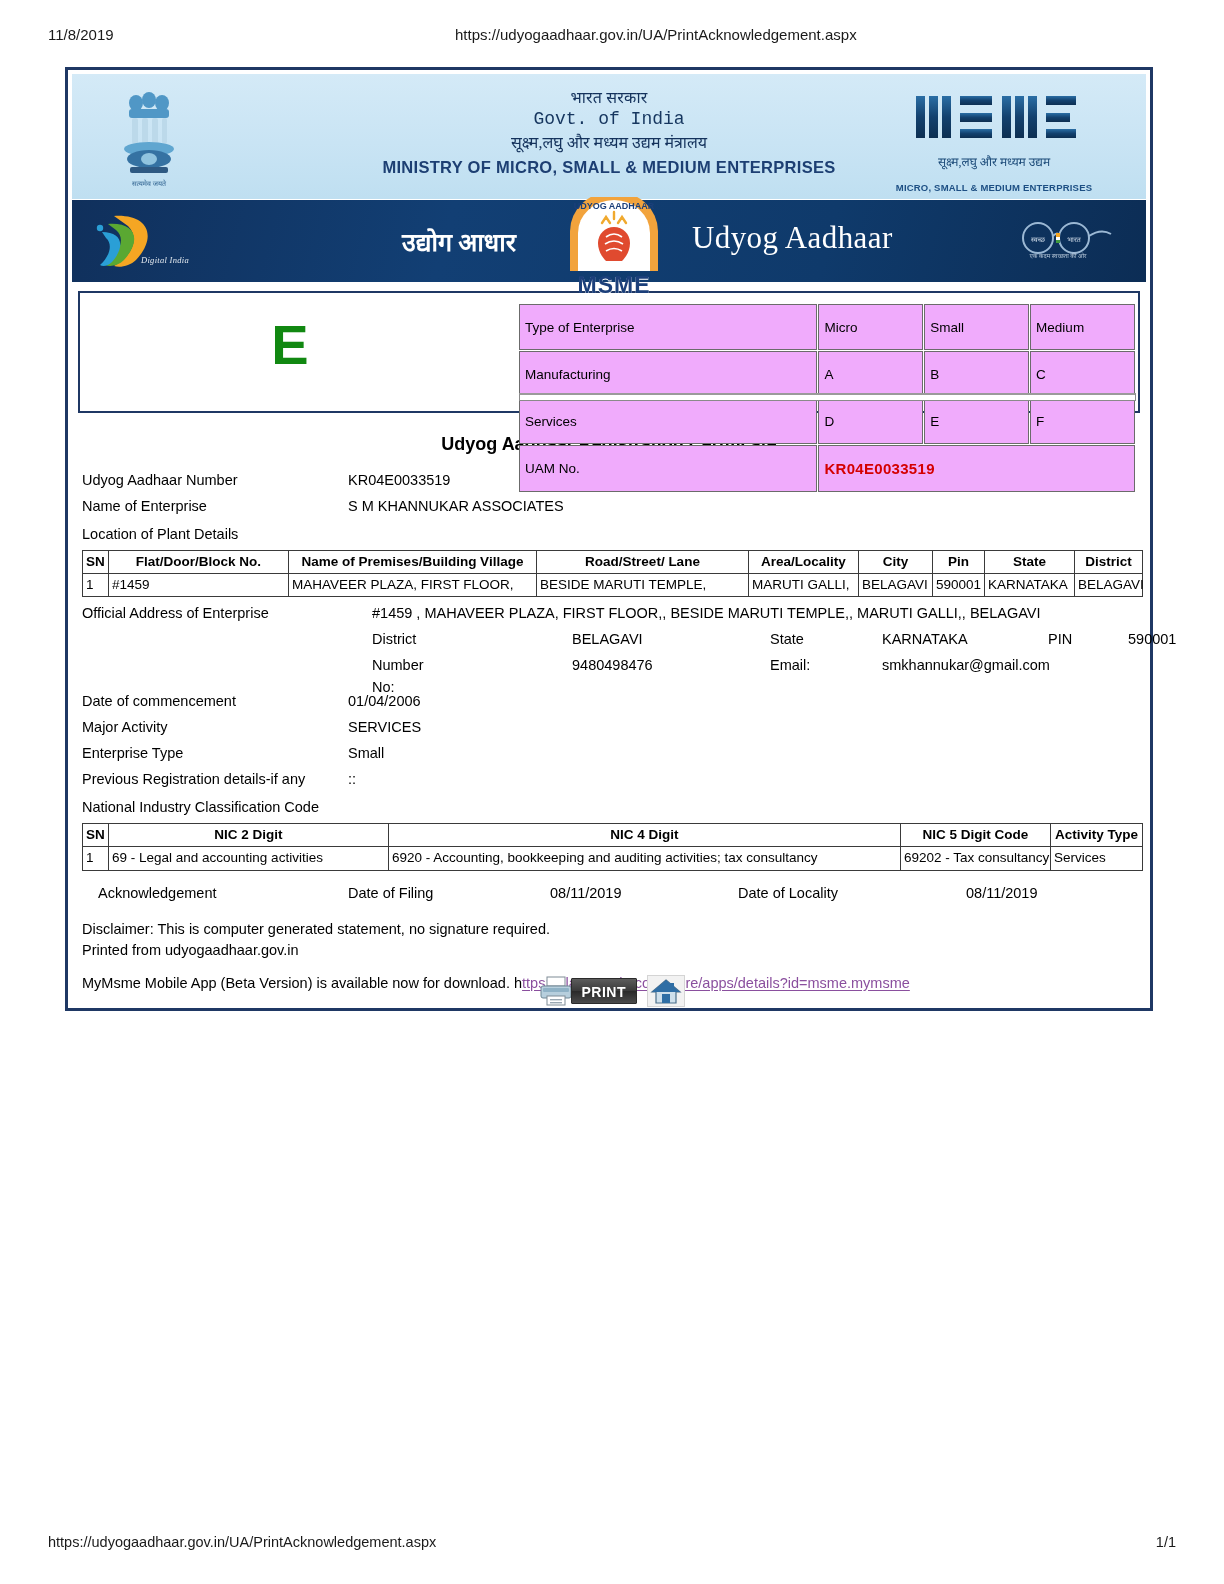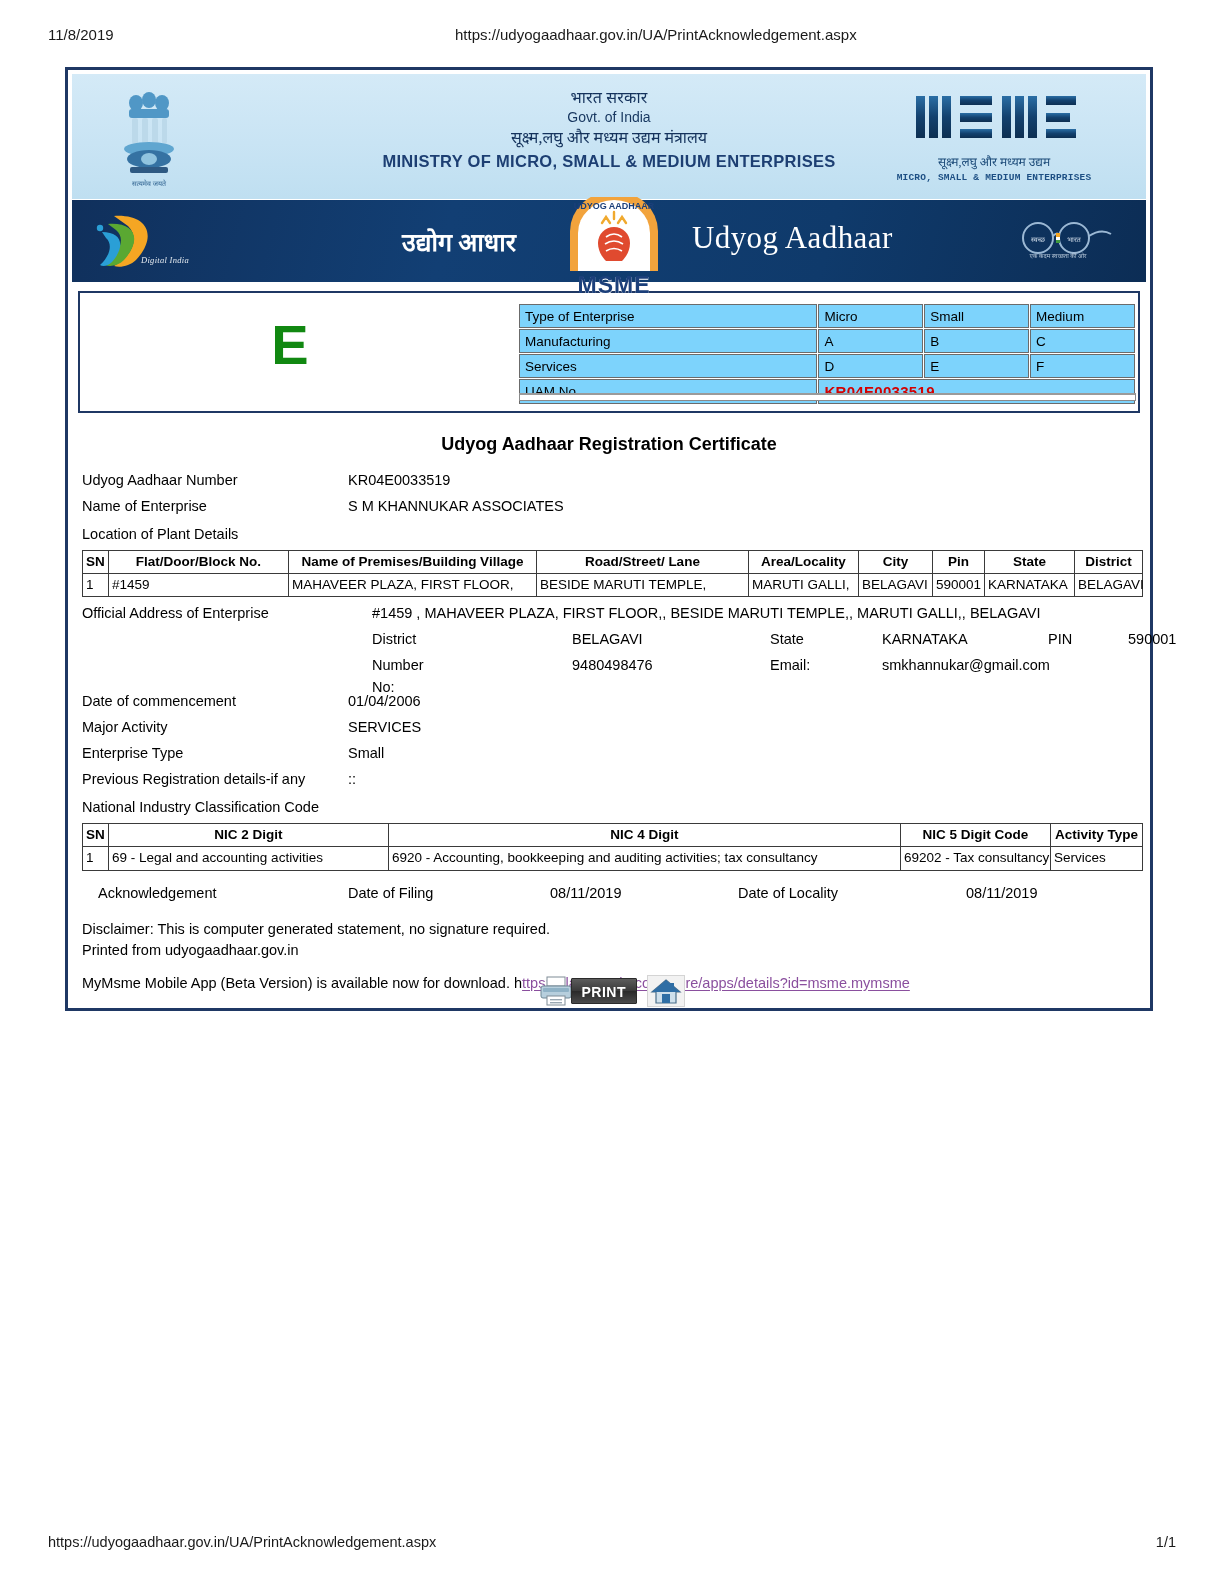--- a/index.html
+++ b/index.html
@@ -69,22 +69,22 @@
     text-align: center;
   }
   .mast-center .hin1 {
     font-family: "Liberation Serif", serif;
     font-size: 16px;
     color: #14325c;
     line-height: 1.25;
     letter-spacing: .2px;
   }
   .mast-center .eng1 {
-    font-family: Liberation Sans, sans-serif;
-    font-size: 14px;
+    font-family: Liberation Mono, monospace;
+    font-size: 18px;
     color: #16365f;
     line-height: 1.3;
   }
   .mast-center .hin2 {
     font-family: "Liberation Serif", serif;
     font-size: 16px;
     color: #14325c;
     line-height: 1.45;
   }
   .mast-center .eng2 {
@@ -101,26 +101,26 @@
     width: 200px;
     text-align: center;
   }
   .msme-logo .msme-hin {
     font-family: "Liberation Serif", serif;
     font-size: 12px;
     color: #1b4a78;
     margin-top: 3px;
   }
   .msme-logo .msme-eng {
-    font-family: Liberation Mono, monospace;
+    font-family: Liberation Sans, sans-serif;
     font-weight: bold;
     font-size: 9.5px;
     color: #1d4f84;
     letter-spacing: .2px;
-    margin-top: 2px;
+    margin-top: 12px;
   }
 
   
   .banner {
     position: relative;
     height: 82px;
     background: #0e3a6b;
     background: linear-gradient(105deg,#10305c 0%, #123f74 35%, #0f3a6b 70%, #0c2d55 100%);
     overflow: visible;
   }
@@ -198,23 +198,23 @@
   .type-table {
     position: absolute;
     left: 438px; top: 10px;
     width: 618px;
     border-collapse: separate;
     border-spacing: 1px;
     font-size: 13.5px;
   }
   .type-table td {
     border: 1px solid #6b6b6b;
-    padding: 3px 5px;
+    padding: 14px 5px;
     height: 16px;
-    background: #7dd3fc;
+    background: #f0abfc;
     white-space: nowrap;
   }
   .type-table td.lbl  { width: 284px; }
   .type-table td.col  { width: 92px; }
   .type-table td.uam  {
     color: #d40000;
     font-weight: bold;
     font-size: 15px;
     letter-spacing: .3px;
   }

